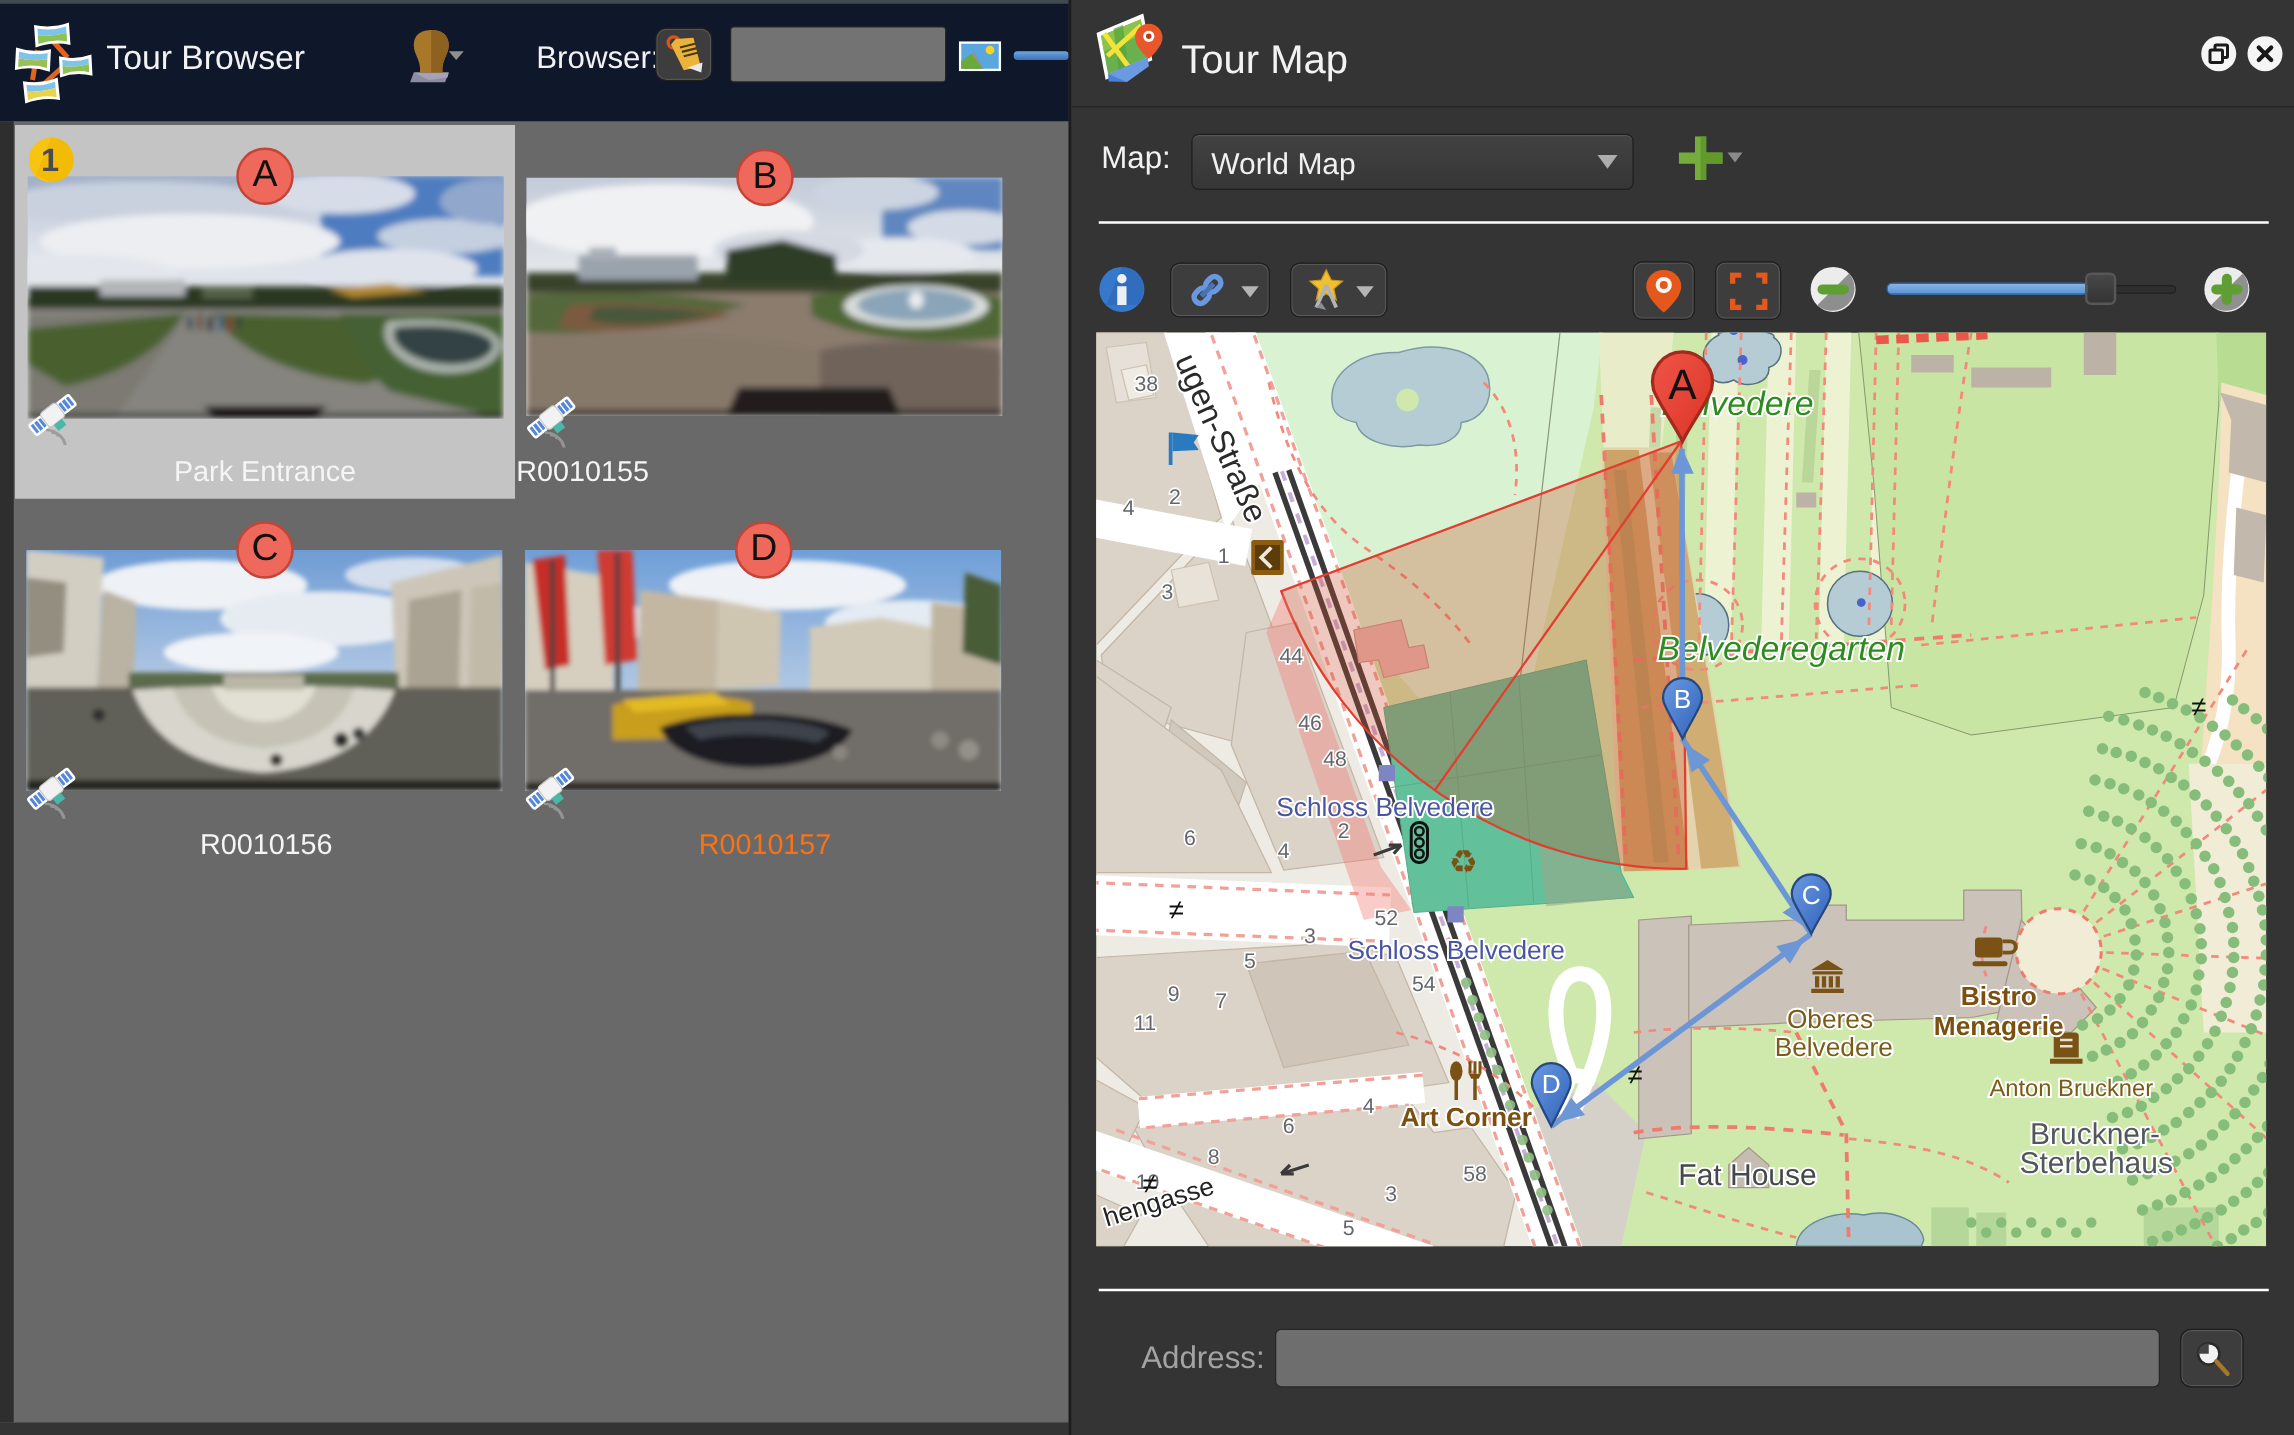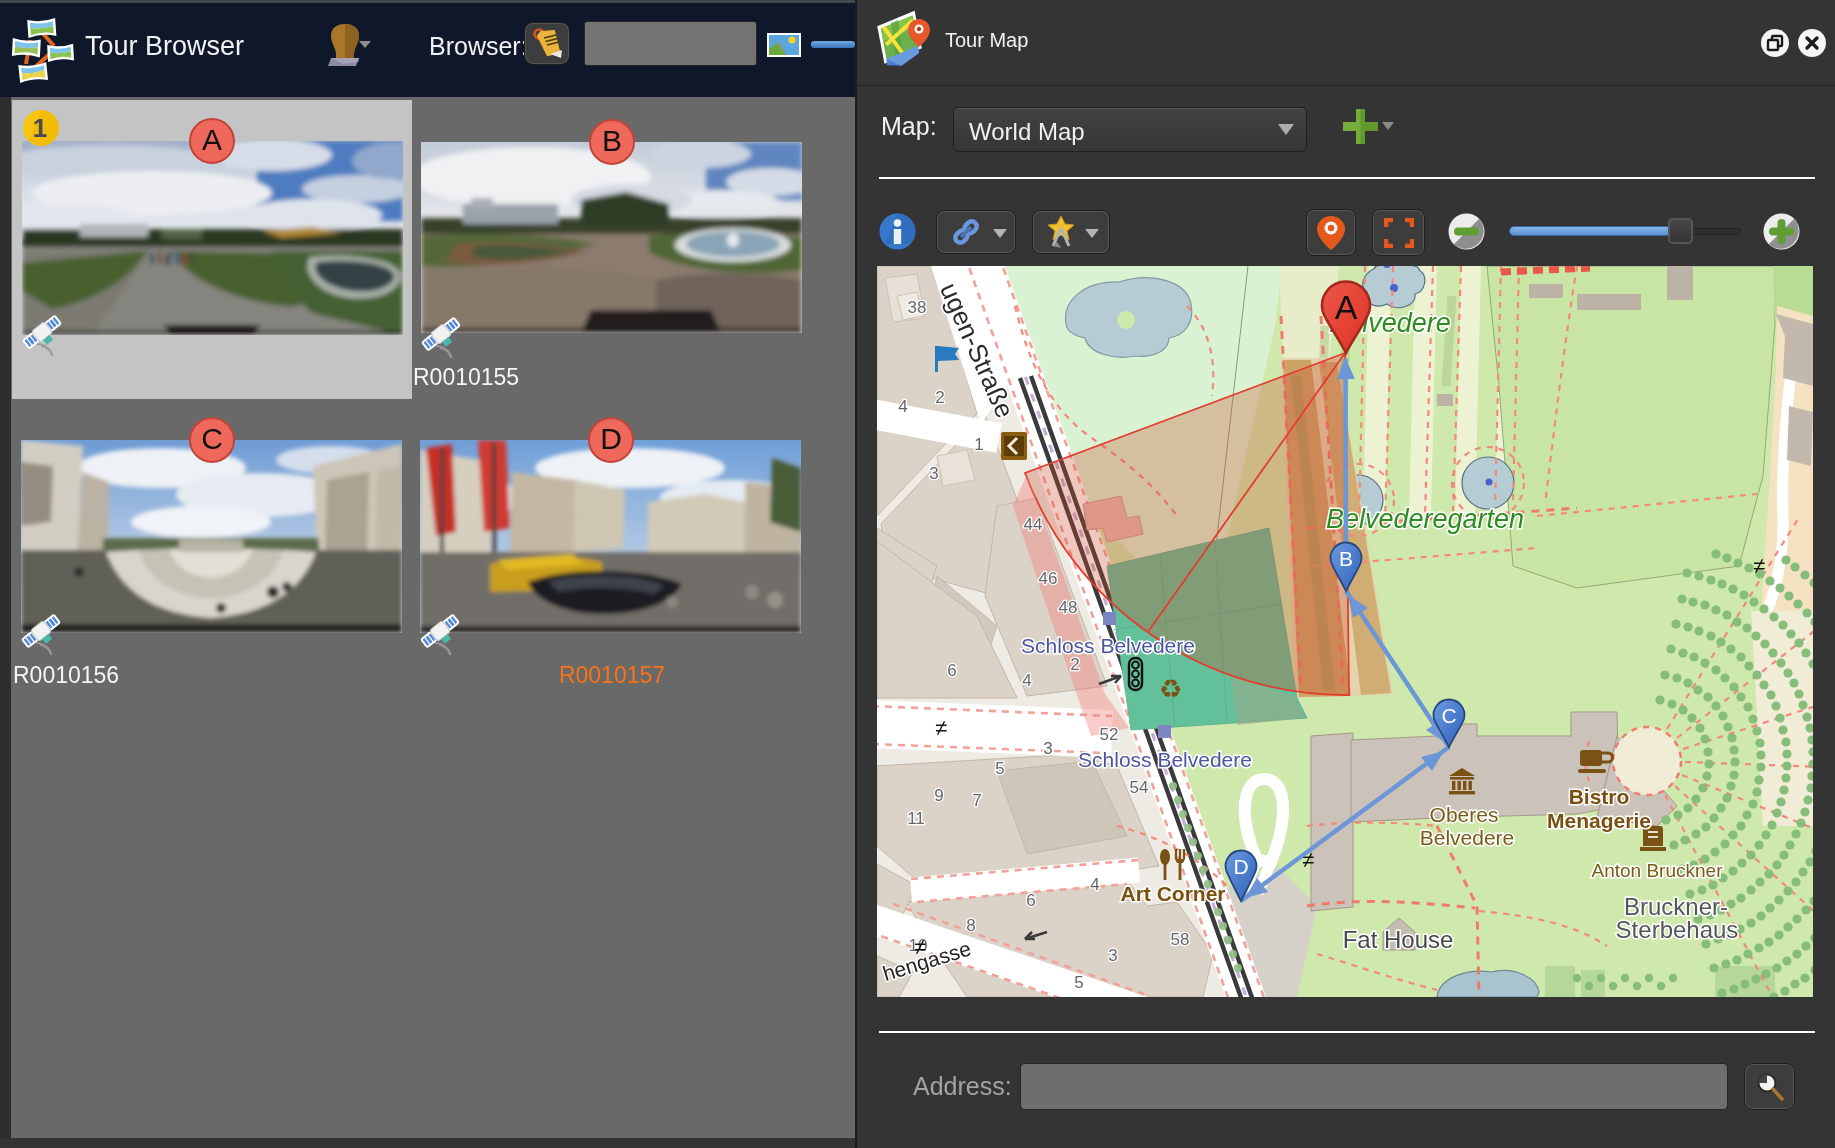--- a/index.html
+++ b/index.html
@@ -300,22 +300,23 @@
         <line x1="37" y1="15" x2="37" y2="25" stroke="#fff" stroke-width="1.2"></line>
  <rect x="13" y="13" width="16" height="14" rx="3" fill="#f2f2f2" stroke="#c8c8c8" stroke-width="1"></rect>
  <rect x="17" y="27" width="8" height="6" fill="#4ab8a8"></rect>
 </g>
 <g fill="none" stroke="#9a9a9a" stroke-width="2" opacity="0.9">
  <path d="M24 36 a6 6 0 0 1 6 6"></path>
  <path d="M20 38 a11 11 0 0 1 11 11" transform="translate(0,-4)"></path>
  <path d="M16 40 a16 16 0 0 1 16 16" transform="translate(0,-8)"></path>
 </g>
 </svg>
+<div class="abs" style="left:12px;top:364px;width:400px;text-align:center;font-size:23px;color:#f5f5f5;z-index:4">Park Entrance</div>
 <div class="abs" style="left:413px;top:364px;width:400px;font-size:23px;color:#f5f5f5;z-index:4">R0010155</div>
-<div class="abs" style="left:13px;top:662px;width:400px;font-size:23px;color:#f5f5f5;z-index:4">R0010156</div>
+<div class="abs" style="left:13px;top:662px;width:400px;text-align:center;font-size:23px;color:#f5f5f5;z-index:4">R0010156</div>
 <div class="abs" style="left:412px;top:662px;width:400px;text-align:center;font-size:23px;color:#f97316;z-index:4">R0010157</div>
 
 <div class="abs" style="left:855px;top:0;width:980px;height:1148px;background:#343434;border-left:2px solid #1c1c1c">
   <div class="abs" style="left:0;top:85px;width:980px;height:1px;background:#242424"></div>
 
   <svg class="abs" style="left:18px;top:9px" width="58" height="62" viewBox="0 0 58 62">
     <g transform="rotate(-14 26 30)">
       <path d="M6 12 L46 6 L44 44 L4 50 Z" fill="#fff"></path>
       <path d="M9 15 L43 10 L41 41 L7 46 Z" fill="#6ab04c"></path>
       <path d="M9 15 L43 10 L42 22 L8 28 Z" fill="#8bc34a"></path>
@@ -324,21 +325,21 @@
       <path d="M10 32 L42 15 M12 14 L24 44" stroke="#f2e23a" stroke-width="4" fill="none"></path>
       <path d="M7 46 L41 41 L40 48 L20 56 L6 52 Z" fill="#4a7fd4"></path>
       <path d="M7 46 L41 41 L40 48 L20 56 Z" fill="#6a9ae0"></path>
     </g>
     <g>
           <path d="M44 10 C50 10 55 15 55 21 C55 29 44 38 44 38 C44 38 33 29 33 21 C33 15 38 10 44 10 Z" fill="#e8562c"></path>
     <circle cx="44" cy="20" r="4.5" fill="#fff"></circle>
           <circle cx="44" cy="20" r="2.2" fill="#b83a1a"></circle>
         </g>
   </svg>
-  <div class="abs" style="left:88px;top:29px;color:#f2f2f2;font-size:20px">Tour Map</div>
+  <div class="abs" style="left:88px;top:29px;color:#f2f2f2;font-size:32px">Tour Map</div>
 
   <div class="abs" style="left:904px;top:29px;width:28px;height:28px;border-radius:50%;background:#f5f5f5"></div>
   <svg class="abs" style="left:904px;top:29px" width="28" height="28" viewBox="0 0 28 28">
         <g fill="none" stroke="#1a1a1a" stroke-width="2.4">
           <rect x="11" y="7" width="10" height="10" rx="1"></rect>
           <rect x="7" y="11" width="10" height="10" rx="1" fill="#f5f5f5"></rect>
         </g>
       </svg>
   <div class="abs" style="left:941px;top:29px;width:28px;height:28px;border-radius:50%;background:#f5f5f5"></div>
   <svg class="abs" style="left:941px;top:29px" width="28" height="28" viewBox="0 0 28 28">

